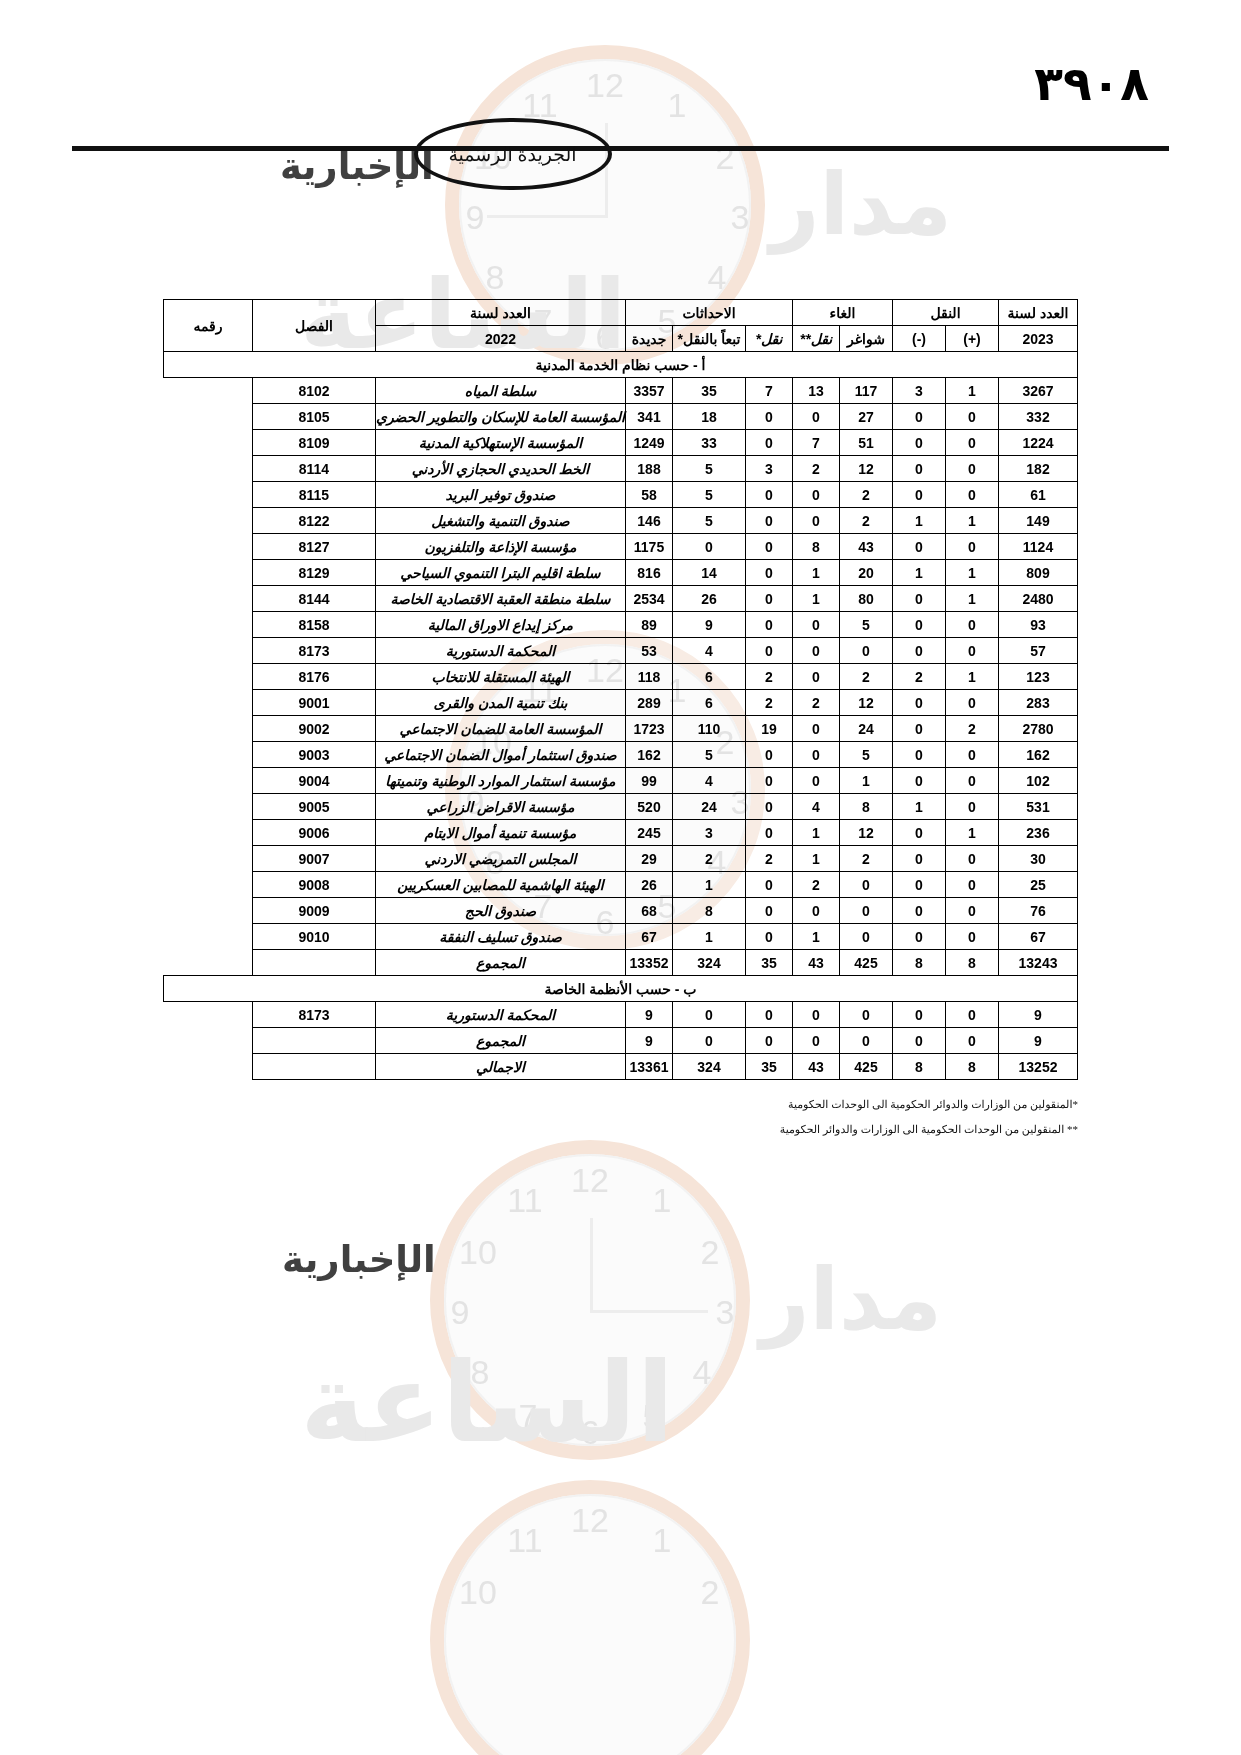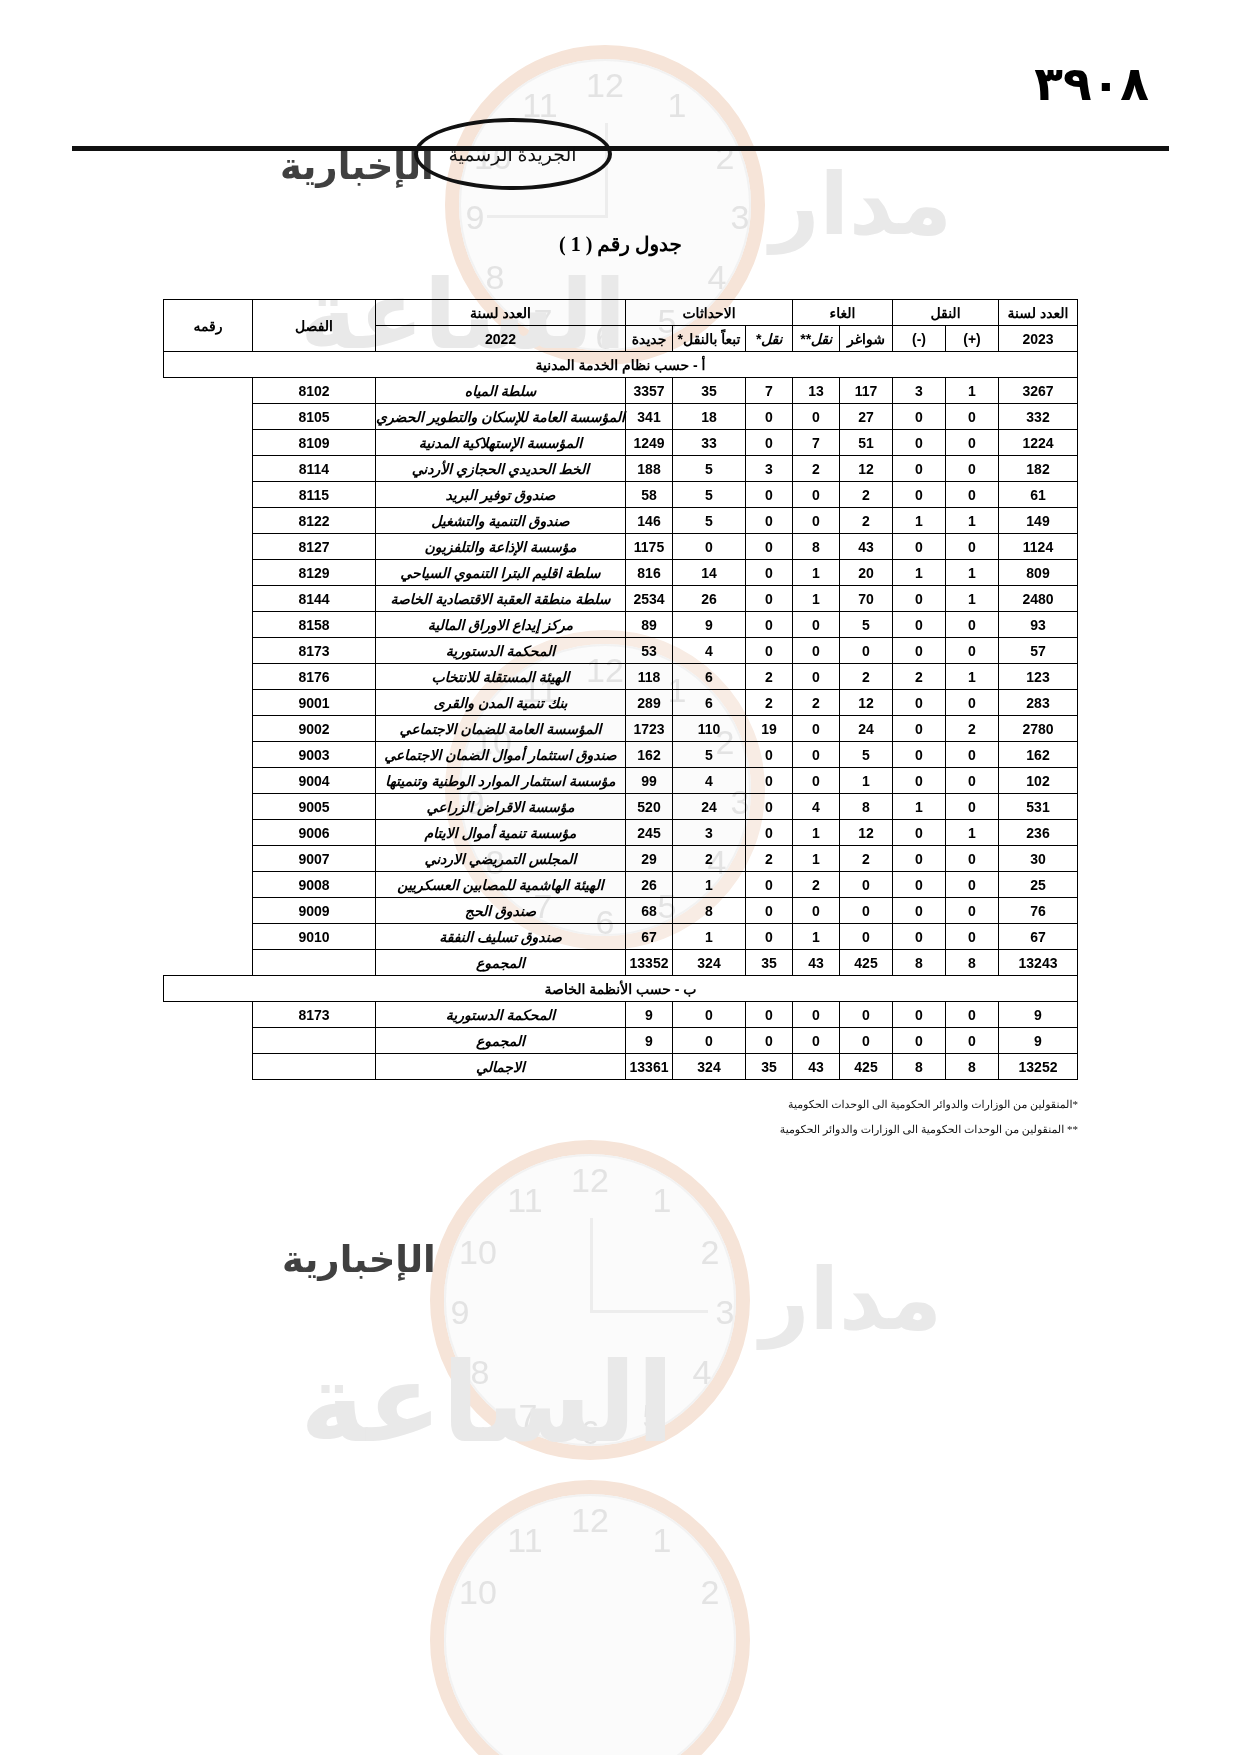--- a/index.html
+++ b/index.html
@@ -209,21 +209,20 @@
 
 <div class="page-head">
   <div class="rule"></div>
   <div class="gazette-oval">
     <span>الجريدة الرسمية</span>
   </div>
   <div class="page-number">٣٩٠٨</div>
 </div>
 
 <div class="titles">
-  <div class="title-1">جدول رقم ( 1 )</div>
 </div>
 
 <div class="tablewrap">
 <table class="main">
   <thead>
     <tr>
       <th class="hgroup c-2023">العدد لسنة</th>
       <th class="hgroup" colspan="2">النقل</th>
       <th class="hgroup" colspan="2">الغاء</th>
       <th class="hgroup" colspan="3">الاحداثات</th>
@@ -340,21 +339,21 @@
           <td class="num">0</td>
           <td class="num">14</td>
           <td class="num">816</td>
           <td class="name">سلطة اقليم البترا التنموي السياحي</td>
           <td class="code">8129</td>
         </tr>
         <tr>
           <td class="num">2480</td>
           <td class="num">1</td>
           <td class="num">0</td>
-          <td class="num">70</td>
+          <td class="num">80</td>
           <td class="num">1</td>
           <td class="num">0</td>
           <td class="num">26</td>
           <td class="num">2534</td>
           <td class="name">سلطة منطقة العقبة الاقتصادية الخاصة</td>
           <td class="code">8144</td>
         </tr>
         <tr>
           <td class="num">93</td>
           <td class="num">0</td>

